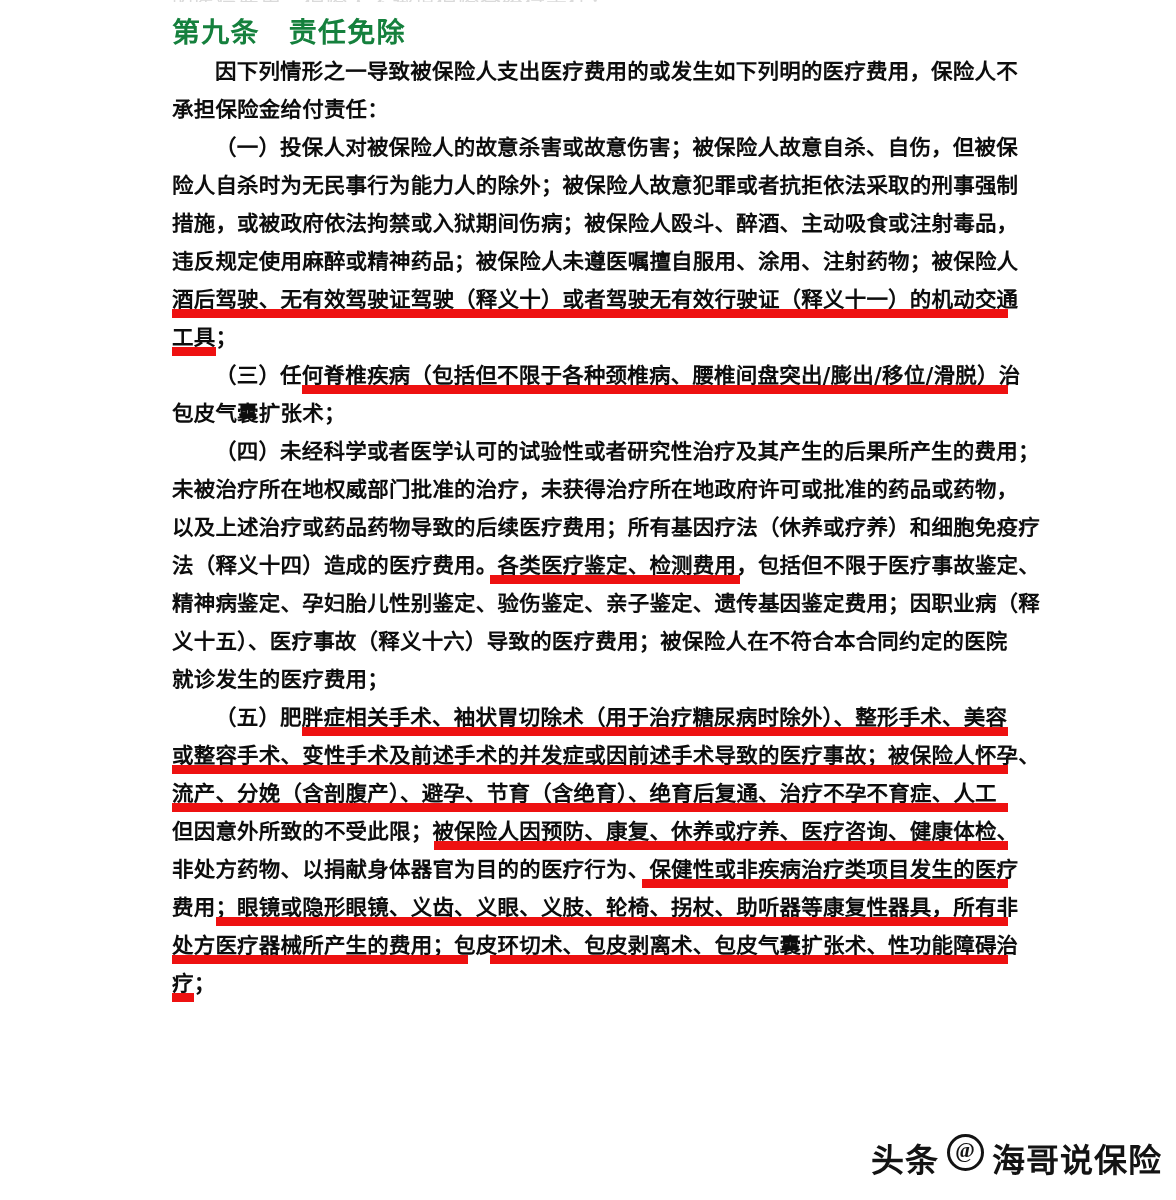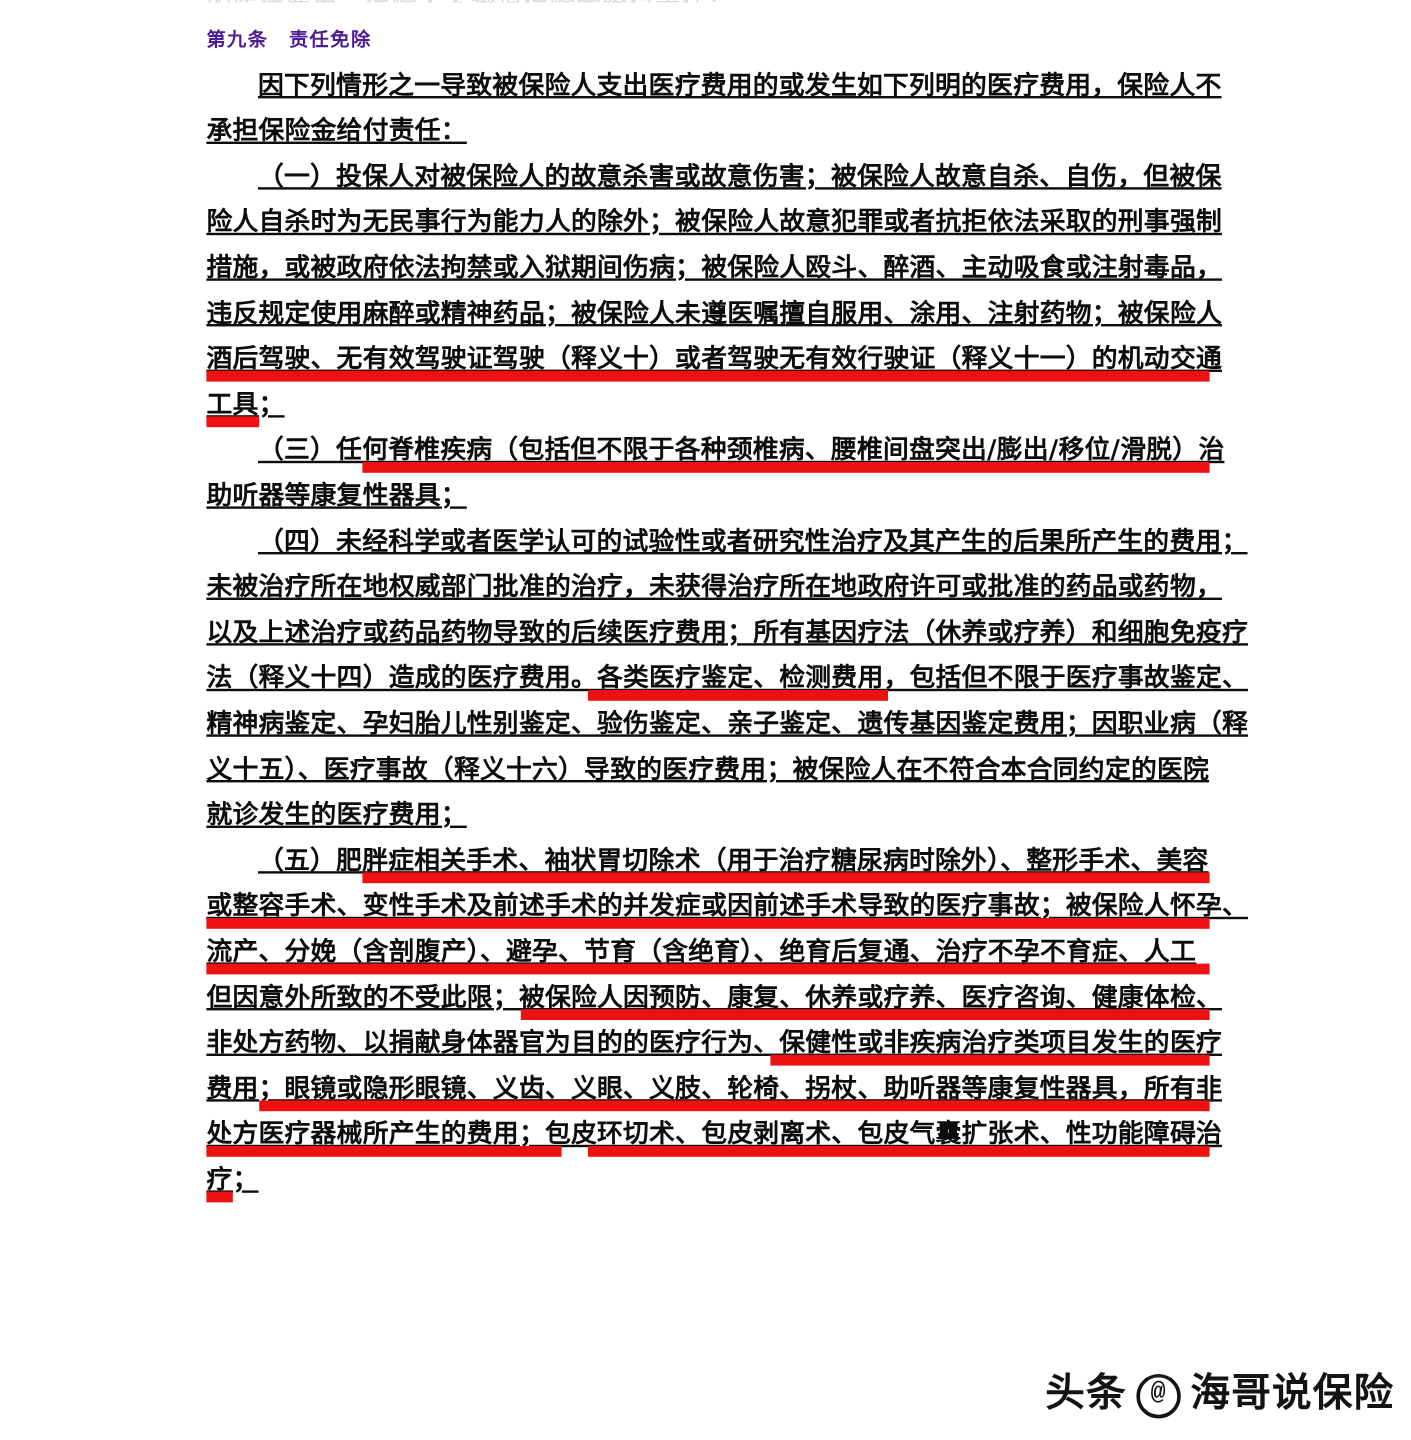--- a/index.html
+++ b/index.html
@@ -44,23 +44,23 @@
 
   #doc-body {
     position: absolute;
     left: 172px;
     top: 14px;
     width: 836px;
   }
 
   
   .heading {
-    font-size: 16px;
+    font-size: 28px;
     font-weight: bold;
-    color: #4c1d95;
+    color: #15803d;
     letter-spacing: 1.2px;
     line-height: 38px;
     margin: 0 0 1px 0;
     white-space: pre;
   }
 
   .para {
     margin: 0;
   }
 
@@ -70,40 +70,40 @@
     height: 38px;
     line-height: 38px;
     font-size: 21.5px;
     color: #0d0d0d;
     letter-spacing: 0.2px;
     white-space: nowrap;
     font-weight: 600;
   }
   .line.indent { text-indent: 43px; }
 
-  .line .txt { display: inline; text-decoration: underline; }
+  .line .txt { display: inline; }
 
   
   .hl {
     position: absolute;
     height: 9px;
     background: #ee1111;
     bottom: 1px;
     pointer-events: none;
   }
 
   
   #watermark {
     position: absolute;
     right: 14px;
     bottom: 18px;
     display: flex;
-    align-items: flex-end;
+    align-items: flex-start;
     gap: 8px;
-    font-family: Liberation Mono, monospace;
+    font-family: Liberation Serif, serif;
     font-size: 33px;
     font-weight: bold;
     color: #131313;
     letter-spacing: 1px;
     text-shadow: 0 0 3px #ffffff, 0 0 6px #ffffff, 1px 1px 0 #ffffff, -1px -1px 0 #ffffff;
     white-space: nowrap;
   }
   #watermark .wm-at {
     display: inline-block;
     width: 31px;
@@ -137,21 +137,21 @@
       <div class="line"><span class="txt">险人自杀时为无民事行为能力人的除外；被保险人故意犯罪或者抗拒依法采取的刑事强制</span></div>
       <div class="line"><span class="txt">措施，或被政府依法拘禁或入狱期间伤病；被保险人殴斗、醉酒、主动吸食或注射毒品，</span></div>
       <div class="line"><span class="txt">违反规定使用麻醉或精神药品；被保险人未遵医嘱擅自服用、涂用、注射药物；被保险人</span></div>
       <div class="line"><span class="txt">酒后驾驶、无有效驾驶证驾驶（释义十）或者驾驶无有效行驶证（释义十一）的机动交通</span><span class="hl" title="酒后驾驶、无有效驾驶证驾驶（释义十）或者驾驶无有效行驶证（释义十一）的机动交通" style="left: 0px; width: 836px; background: rgb(238, 17, 17);"></span></div>
       <div class="line"><span class="txt">工具；</span><span class="hl" title="工具；" style="left: 0px; width: 44px; background: rgb(238, 17, 17);"></span></div>
     </div>
 
 
     <div class="para">
       <div class="line indent"><span class="txt">（三）任何脊椎疾病（包括但不限于各种颈椎病、腰椎间盘突出/膨出/移位/滑脱）治</span><span class="hl" title="任何脊椎疾病（包括但不限于各种颈椎病、腰椎间盘突出/膨出/移位/滑脱）治" style="left: 130px; width: 706px; background: rgb(238, 17, 17);"></span></div>
-      <div class="line"><span class="txt">助听器等康复性器具；</span></div>
+      <div class="line"><span class="txt">包皮气囊扩张术；</span></div>
     </div>
 
     <div class="para">
       <div class="line indent"><span class="txt">（四）未经科学或者医学认可的试验性或者研究性治疗及其产生的后果所产生的费用；</span></div>
       <div class="line"><span class="txt">未被治疗所在地权威部门批准的治疗，未获得治疗所在地政府许可或批准的药品或药物，</span></div>
       <div class="line"><span class="txt">以及上述治疗或药品药物导致的后续医疗费用；所有基因疗法（休养或疗养）和细胞免疫疗</span></div>
       <div class="line"><span class="txt">法（释义十四）造成的医疗费用。各类医疗鉴定、检测费用，包括但不限于医疗事故鉴定、</span><span class="hl" title="各类医疗鉴定、检测费用" style="left: 318px; width: 250px; background: rgb(238, 17, 17);"></span></div>
       <div class="line"><span class="txt">精神病鉴定、孕妇胎儿性别鉴定、验伤鉴定、亲子鉴定、遗传基因鉴定费用；因职业病（释</span></div>
       <div class="line"><span class="txt">义十五）、医疗事故（释义十六）导致的医疗费用；被保险人在不符合本合同约定的医院</span></div>
       <div class="line"><span class="txt">就诊发生的医疗费用；</span></div>

